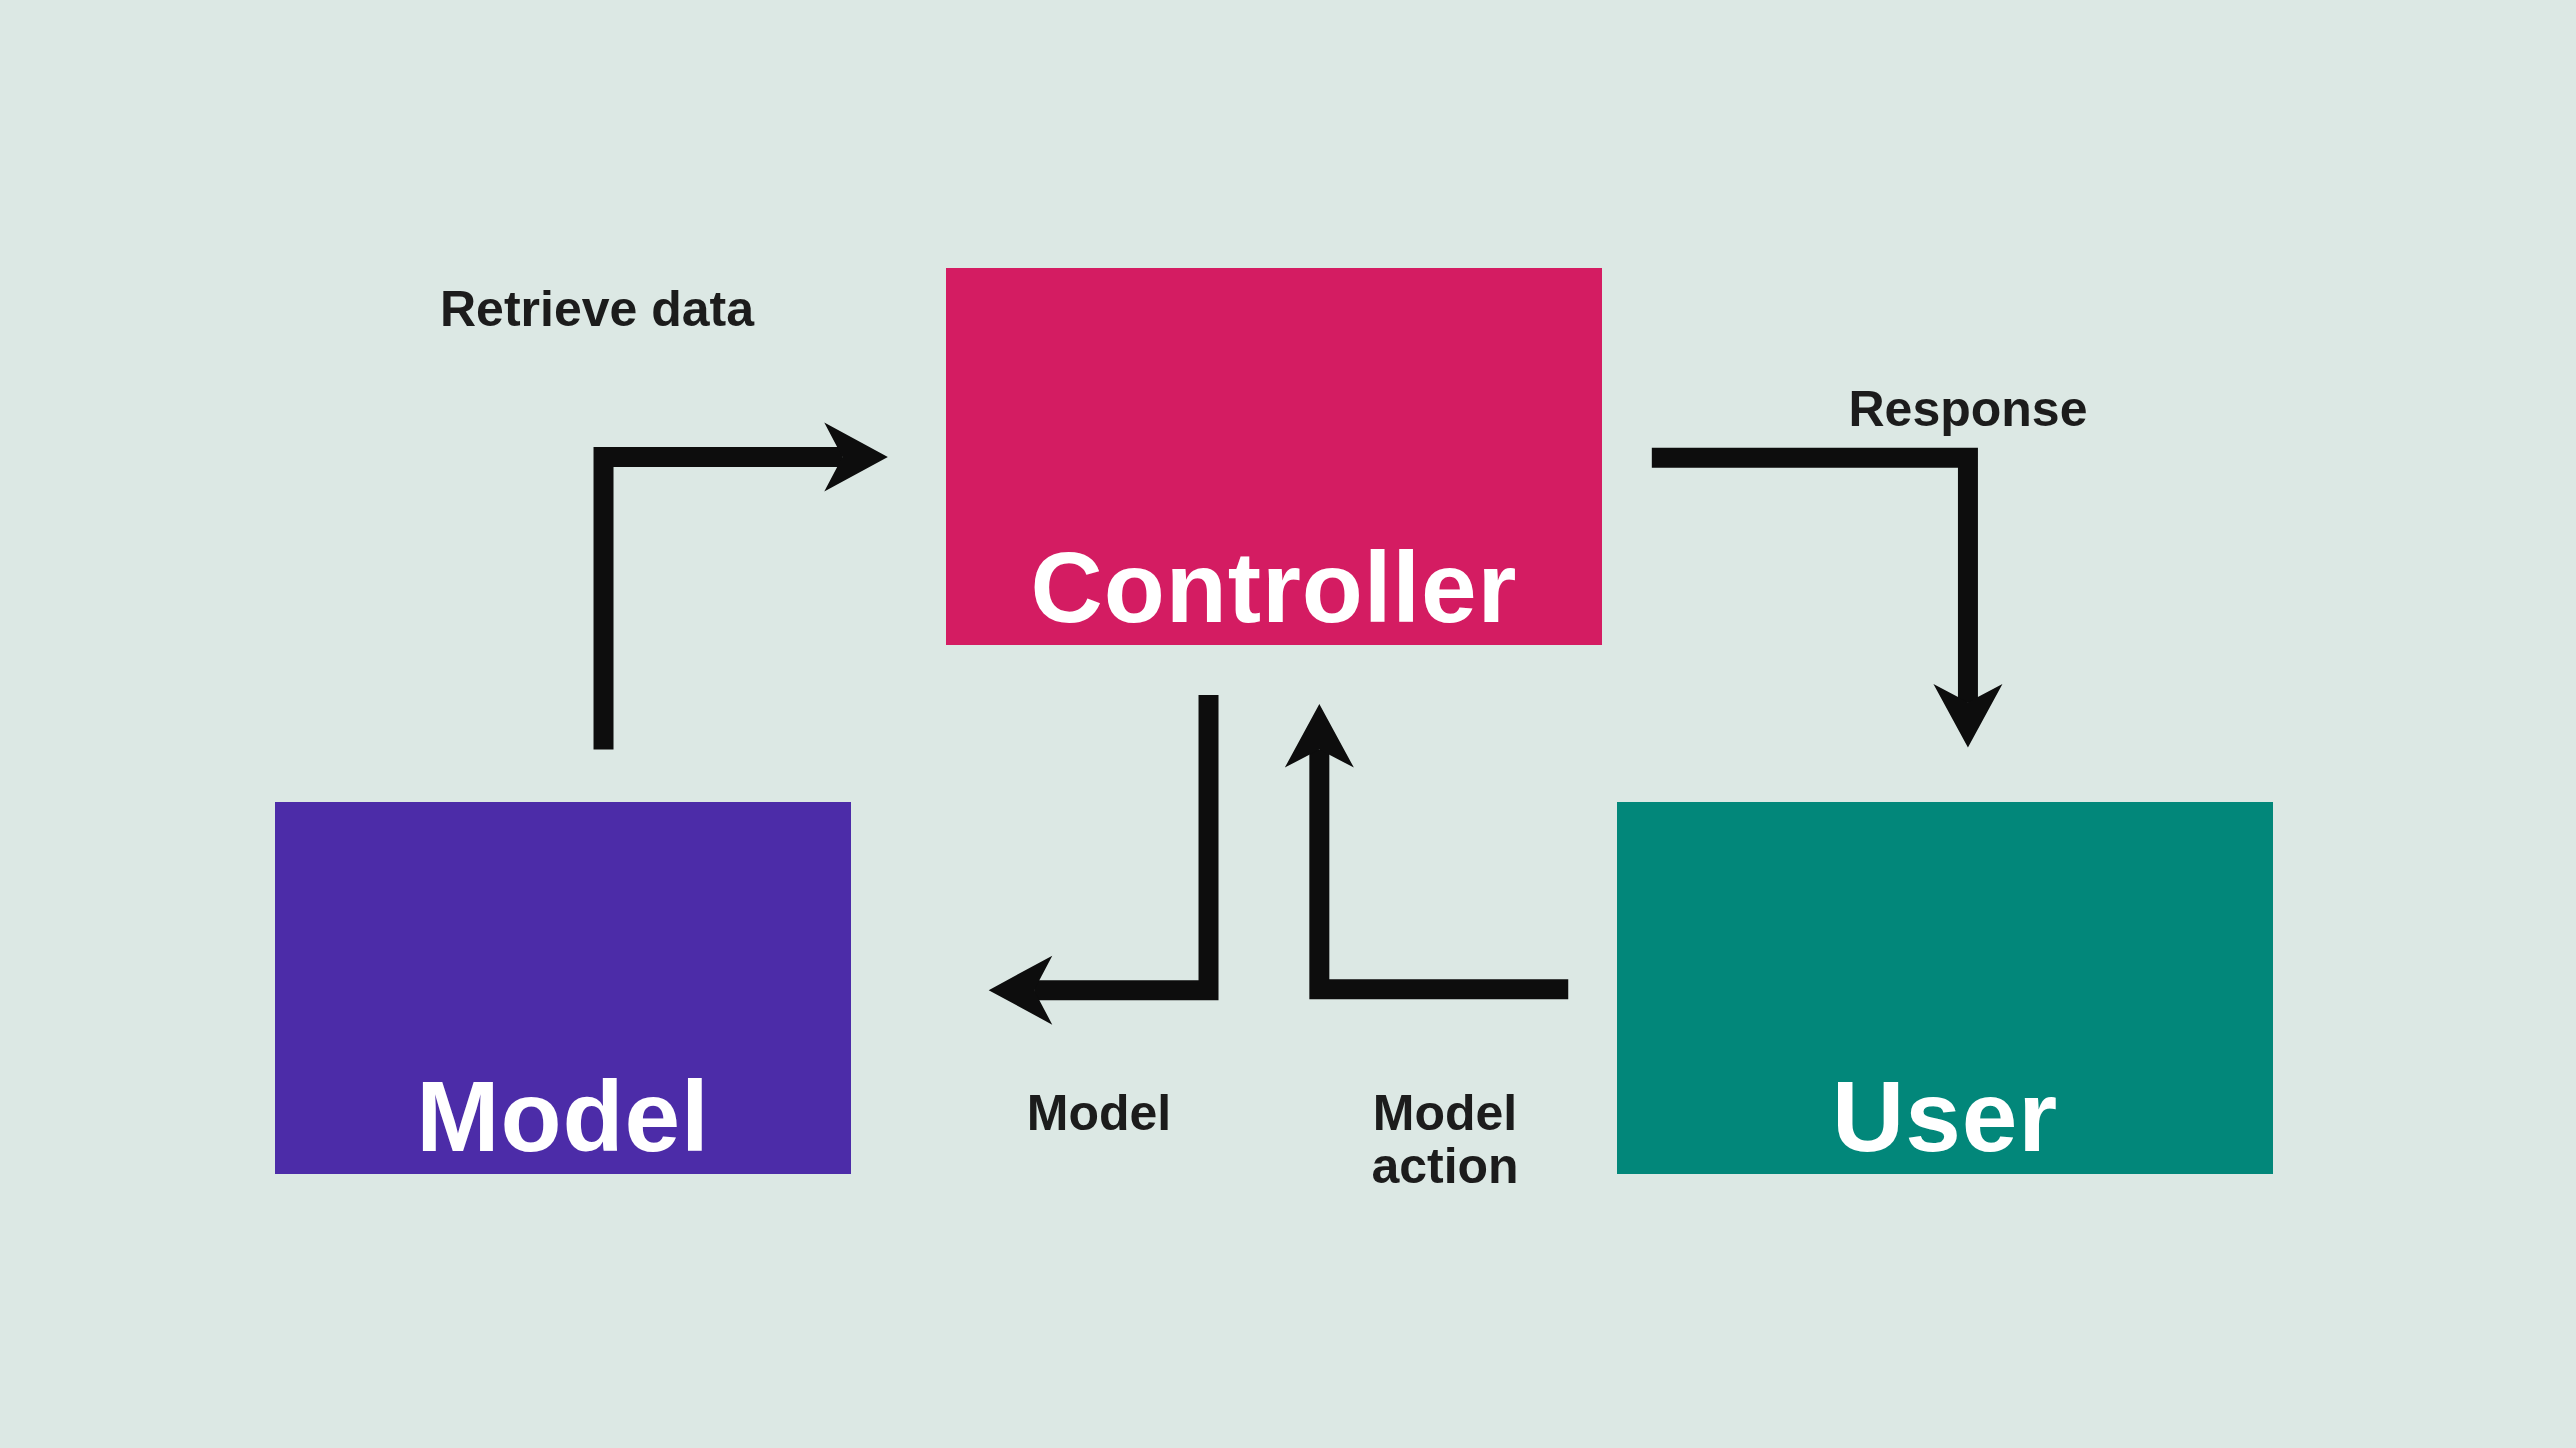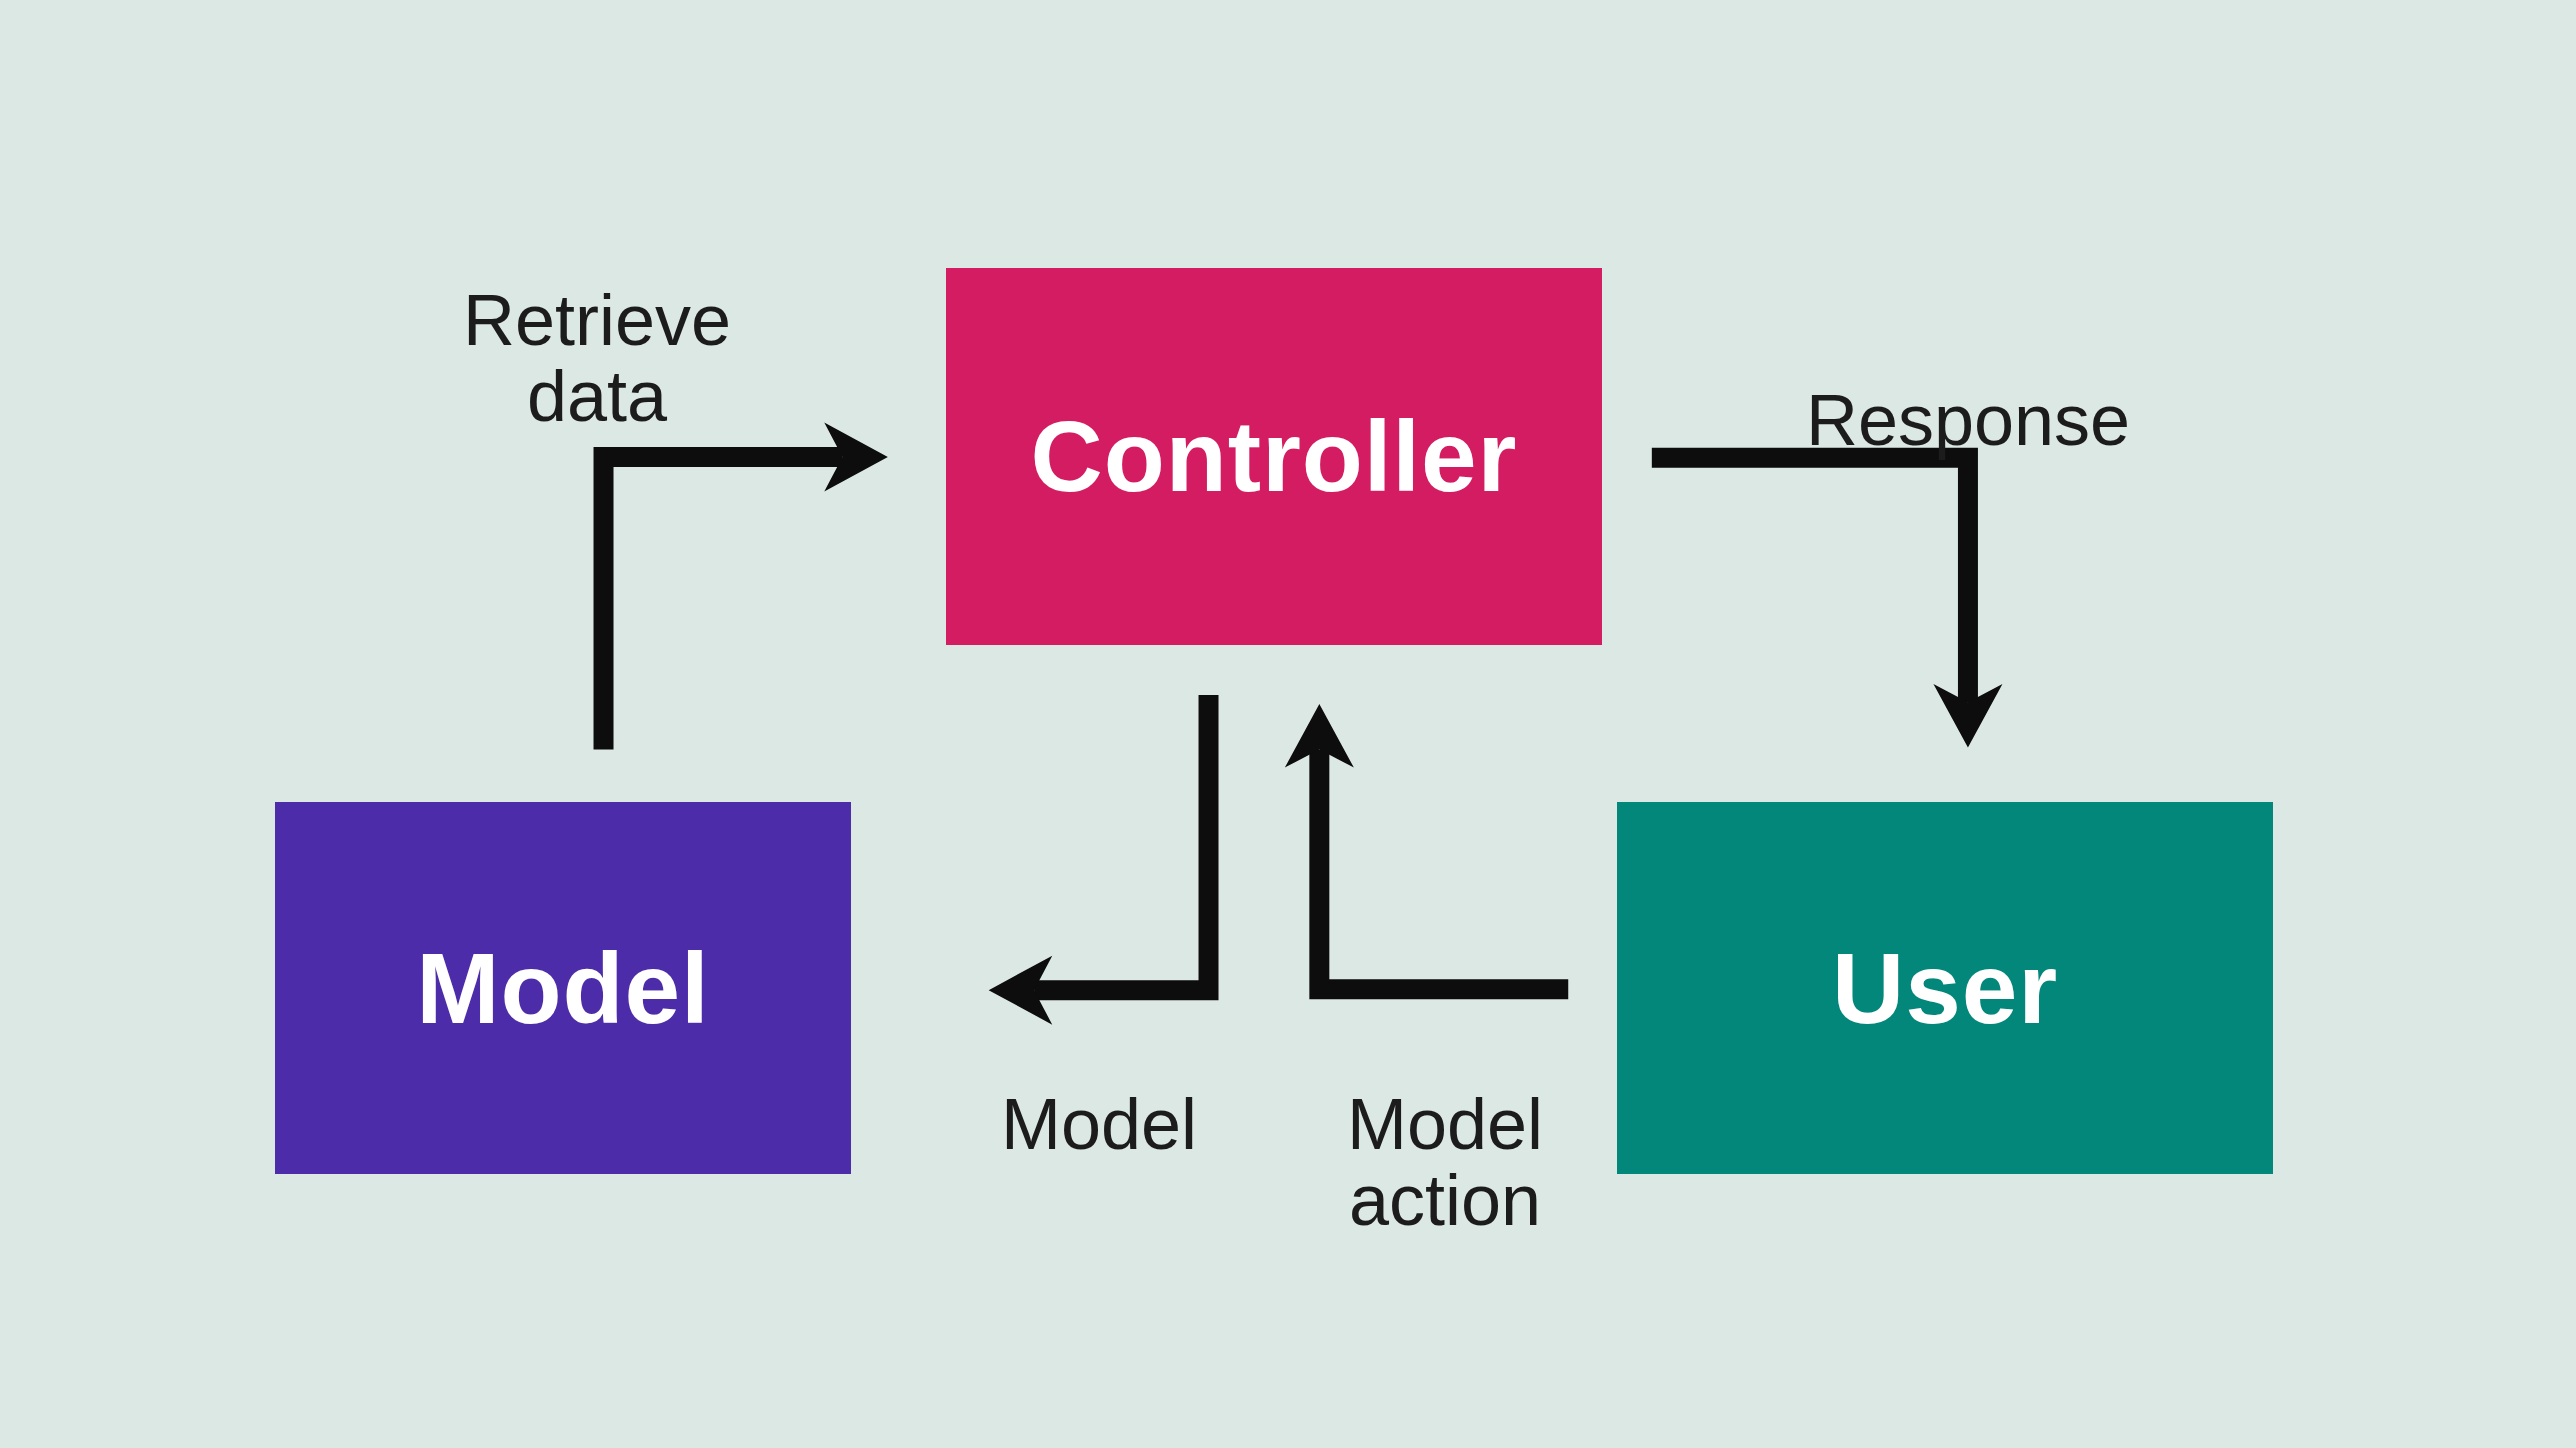--- a/index.html
+++ b/index.html
@@ -17,33 +17,33 @@
     background:var(--background);
     font-family:"Liberation Sans","DejaVu Sans",sans-serif;
     position:relative;
   }
   .stage{position:absolute;inset:0;width:2576px;height:1448px;}
   .arrow-layer{position:absolute;left:0;top:0;width:2576px;height:1448px;}
   .arrow-shaft{fill:none;stroke:var(--arrow);stroke-width:22;stroke-linejoin:miter;}
   .arrow-head{fill:var(--arrow);stroke:none;}
   .node{
     position:absolute;
-    display:flex;align-items:center;justify-content:center;
+    display:flex;align-items:flex-end;justify-content:center;
     color:var(--box-text);
     font-size:100px;font-weight:bold;letter-spacing:0.9px;
   }
   .node-controller{left:946px;top:268px;width:656px;height:377px;background:var(--controller-box);}
   .node-model{left:275px;top:802px;width:576px;height:372px;background:var(--model-box);}
   .node-view{left:1617px;top:802px;width:656px;height:372px;background:var(--view-box);}
   .edge-label{
     position:absolute;
     transform:translateX(-50%);
     text-align:center;
     color:var(--label-text);
-    font-size:72px;line-height:1.05;font-weight:400;
+    font-size:50px;line-height:1.05;font-weight:700;
   }
   .label-retrieve{left:597px;top:283px;width:400px;}
   .label-response{left:1968px;top:363px;width:582px;margin-top:20px;}
   .label-update{left:1099px;top:1087px;width:400px;}
   .label-user-action{left:1445px;top:1087px;width:300px;}
 </style>
 </head>
 <body>
 
 <div class="stage">

